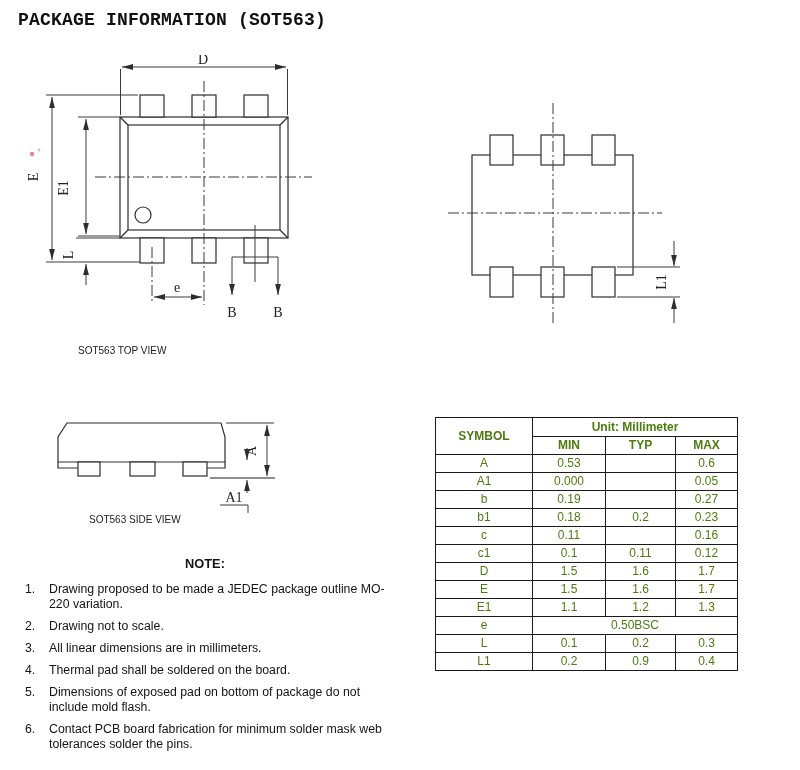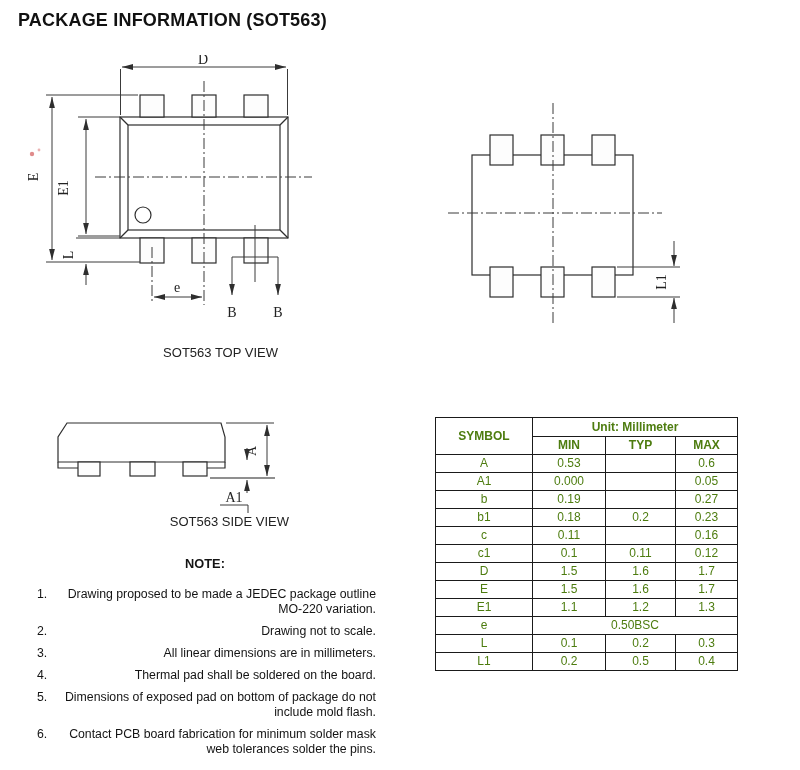--- a/index.html
+++ b/index.html
@@ -1,36 +1,36 @@
 <!DOCTYPE html>
 <html><head>
 <meta charset="utf-8">
 <style>
   html,body{margin:0;padding:0;background:#fff;}
   #page{position:relative;width:800px;height:770px;background:#ffffff;overflow:hidden;
         font-family:"Liberation Sans", sans-serif;color:#1c1c1c;}
   .abs{position:absolute;}
-  #title{left:18px;top:10px;font-family:Liberation Sans, sans-serif;font-weight:bold;
+  #title{left:18px;top:10px;font-family:Liberation Mono, monospace;font-weight:bold;
          font-size:18px;color:#111;letter-spacing:.2px;}
-  .caption{font-size:13px;color:#222;text-align:right;width:200px;white-space:pre;}
+  .caption{font-size:10px;color:#222;text-align:left;width:200px;white-space:pre;}
   svg text{font-family:"Liberation Serif", serif;font-size:14px;fill:#222;}
   svg .ln{stroke:#2e2e2e;stroke-width:1.2;fill:none;}
   svg .thin{stroke:#3a3a3a;stroke-width:1;fill:none;}
   svg .cl{stroke:#3a3a3a;stroke-width:1;fill:none;stroke-dasharray:11 3 2 3;}
   svg .pin{fill:#fdfdfd;stroke:#2e2e2e;stroke-width:1.2;}
   
   #dimtable{left:435px;top:417px;border-collapse:collapse;table-layout:fixed;
             font-size:12px;color:#4d7c0f;}
   #dimtable th,#dimtable td{border:1.2px solid #1a1a1a;text-align:center;
             padding:0;height:17px;line-height:15px;overflow:hidden;}
   #dimtable th{font-weight:bold;}
   
   #notes{left:18px;top:556px;width:374px;font-size:12.3px;line-height:15px;color:#141414;}
   #notes .nhead{font-weight:bold;font-size:12.8px;margin:0 0 11px 0;text-align:center;}
-  #notes ol{list-style:none;margin:16px;padding:0;counter-reset:nt;text-align:right;}
+  #notes ol{list-style:none;margin:4px;padding:0;counter-reset:nt;}
   #notes li{position:relative;padding-left:27px;margin-bottom:7px;counter-increment:nt;}
   #notes li:before{content:counter(nt) ".";position:absolute;left:3px;top:0;}
 </style>
 </head>
 <body>
 
 <div id="page">
 
   <div id="title" class="abs">PACKAGE INFORMATION (SOT563)</div>
 
@@ -255,21 +255,21 @@
     </tr>
     <tr>
       <td>L</td>
       <td>0.1</td>
       <td>0.2</td>
       <td>0.3</td>
     </tr>
     <tr>
       <td>L1</td>
       <td>0.2</td>
-      <td>0.5</td>
+      <td>0.9</td>
       <td>0.4</td>
     </tr>
   </tbody>
     </table>
 
   <div id="notes" class="abs">
     <div class="nhead">NOTE:</div>
     <ol>
       <li>Drawing proposed to be made a JEDEC package outline MO-220 variation.</li>
       <li>Drawing not to scale.</li>

